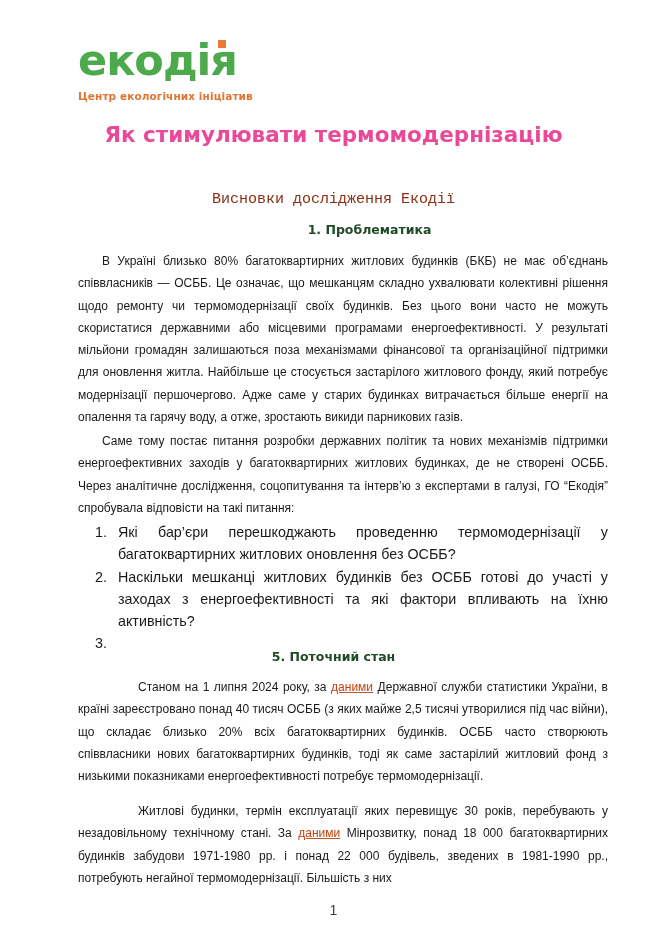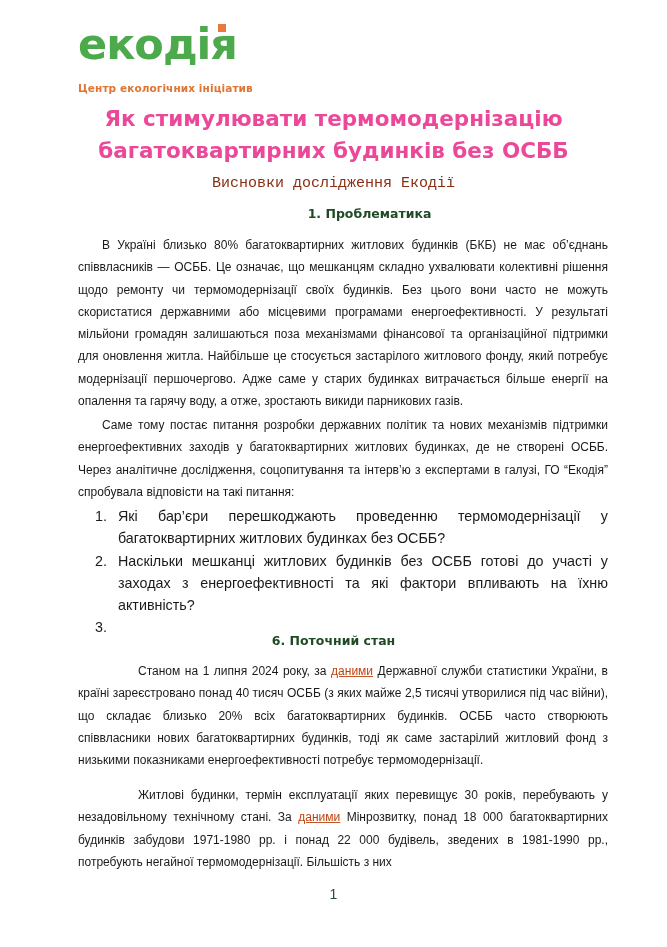--- a/index.html
+++ b/index.html
@@ -1,25 +1,25 @@
 <!DOCTYPE html>
 <html><head>
   <meta charset="utf-8">
   <style>
     html, body { margin: 0; padding: 0; background: #ffffff; }
     body { width: 667px; height: 947px; position: relative; overflow: hidden;
            font-family: "DejaVu Sans", sans-serif; color: #1a1a1a; }
-    .page { position: absolute; left: 0; top: 0; width: 667px; height: 828px; background: #fff; }
+    .page { position: absolute; left: 0; top: 16px; width: 667px; height: 828px; background: #fff; }
 
     .logo { position: absolute; left: 78px; top: 22px; }
     .logo-word { font-family: "DejaVu Sans", sans-serif; font-weight: bold; font-size: 43px;
                  color: #4caa4c; letter-spacing: -1px; line-height: 44px; position: relative; }
     .logo-dot { position: absolute; left: 140px; top: 2px; width: 8px; height: 8px; background: #e8793a; }
     .logo-sub { font-family: "DejaVu Sans", sans-serif; font-weight: bold; font-size: 10.5px;
-                color: #e07533; margin-top: 16px; letter-spacing: 0.1px; }
+                color: #e07533; margin-top: 8px; letter-spacing: 0.1px; }
 
     .title { position: absolute; left: 0; width: 667px; top: 103px; text-align: center;
              font-family: "DejaVu Sans", sans-serif; font-weight: bold; font-size: 21.5px;
              line-height: 32px; color: #ec4899; }
     .subtitle { position: absolute; left: 0; width: 667px; top: 175px; text-align: center;
                 font-family: Liberation Mono, monospace; font-size: 15px; color: #8a2e12; }
     .h-section { position: absolute; left: 0; width: 667px; text-align: center;
                  font-family: "DejaVu Sans", sans-serif; font-weight: bold; font-size: 12.5px; color: #1f4a25; }
 
     .para { position: absolute; left: 78px; width: 530px; font-family: "Liberation Sans", sans-serif;
@@ -44,37 +44,36 @@
   <div class="logo">
     <div class="logo-word">
       <span>екодія</span>
       <span class="logo-dot"></span>
     </div>
     <div class="logo-sub">Центр екологічних ініціатив</div>
   </div>
 
   <div class="title">
     <div>Як стимулювати термомодернізацію</div>
-    <div>багатоквартирних будинків без ОСББ</div>
   </div>
 
   <div class="subtitle">Висновки дослідження Екодії</div>
 
   <div class="h-section" style="top:206px;padding-left:36px;">1.   Проблематика</div>
 
   <div class="para" style="top:234px;"><span class="indent"></span><span>В Україні близько 80% багатоквартирних житлових будинків (БКБ) не має об’єднань співвласників  — ОСББ.  Це означає, що мешканцям складно ухвалювати колективні рішення щодо ремонту чи термомодернізації своїх будинків. Без цього вони часто не можуть скористатися державними або місцевими програмами енергоефективності.  У результаті мільйони громадян залишаються поза механізмами фінансової та організаційної підтримки для оновлення житла. Найбільше це стосується застарілого житлового фонду, який потребує модернізації першочергово. Адже саме у старих будинках витрачається більше енергії на опалення та гарячу воду, а отже, зростають викиди парникових газів.</span></div>
 
   <div class="para" style="top:414px;"><span class="indent"></span><span>Саме тому постає питання розробки державних політик та нових механізмів підтримки енергоефективних заходів у багатоквартирних житлових будинках, де не створені ОСББ. Через аналітичне дослідження, соцопитування та інтерв’ю з експертами в галузі, ГО “Екодія” спробувала відповісти на такі питання:</span></div>
 
   <ol class="qlist" style="top:505px;">
-    <li><span class="num">1.</span><span>Які бар’єри перешкоджають проведенню термомодернізації у багатоквартирних житлових будинках без ОСББ?</span></li>
+    <li><span class="num">1.</span><span>Які бар’єри перешкоджають проведенню термомодернізації у багатоквартирних житлових оновлення без ОСББ?</span></li>
     <li><span class="num">2.</span><span>Наскільки мешканці житлових будинків без ОСББ готові до участі у заходах з енергоефективності та які фактори впливають на їхню активність?</span></li>
     <li><span class="num">3.</span></li>
   </ol>
 
-  <div class="h-section" style="top:633px;">6. Поточний стан</div>
+  <div class="h-section" style="top:633px;">5. Поточний стан</div>
 
   <div class="para" style="top:660px;"><span class="indent-lg"></span><span>Станом на 1 липня 2024 року, за </span><span class="link">даними</span><span> Державної служби статистики України, в країні зареєстровано понад 40 тисяч ОСББ (з яких майже 2,5 тисячі утворилися під час війни), що складає близько 20% всіх багатоквартирних будинків. ОСББ часто створюють співвласники нових багатоквартирних будинків, тоді як саме застарілий житловий фонд з низькими показниками енергоефективності потребує термомодернізації.</span></div>
 
   <div class="para" style="top:784px;"><span class="indent-lg"></span><span>Житлові будинки, термін експлуатації яких перевищує 30 років, перебувають у незадовільному технічному стані. За </span><span class="link">даними</span><span> Мінрозвитку, понад 18 000 багатоквартирних будинків забудови 1971-1980 рр. і понад 22 000 будівель, зведених в 1981-1990 рр., потребують негайної термомодернізації. Більшість з них</span></div>
 
   <div class="page-number">1</div>
 </div>
 
 </body></html>

